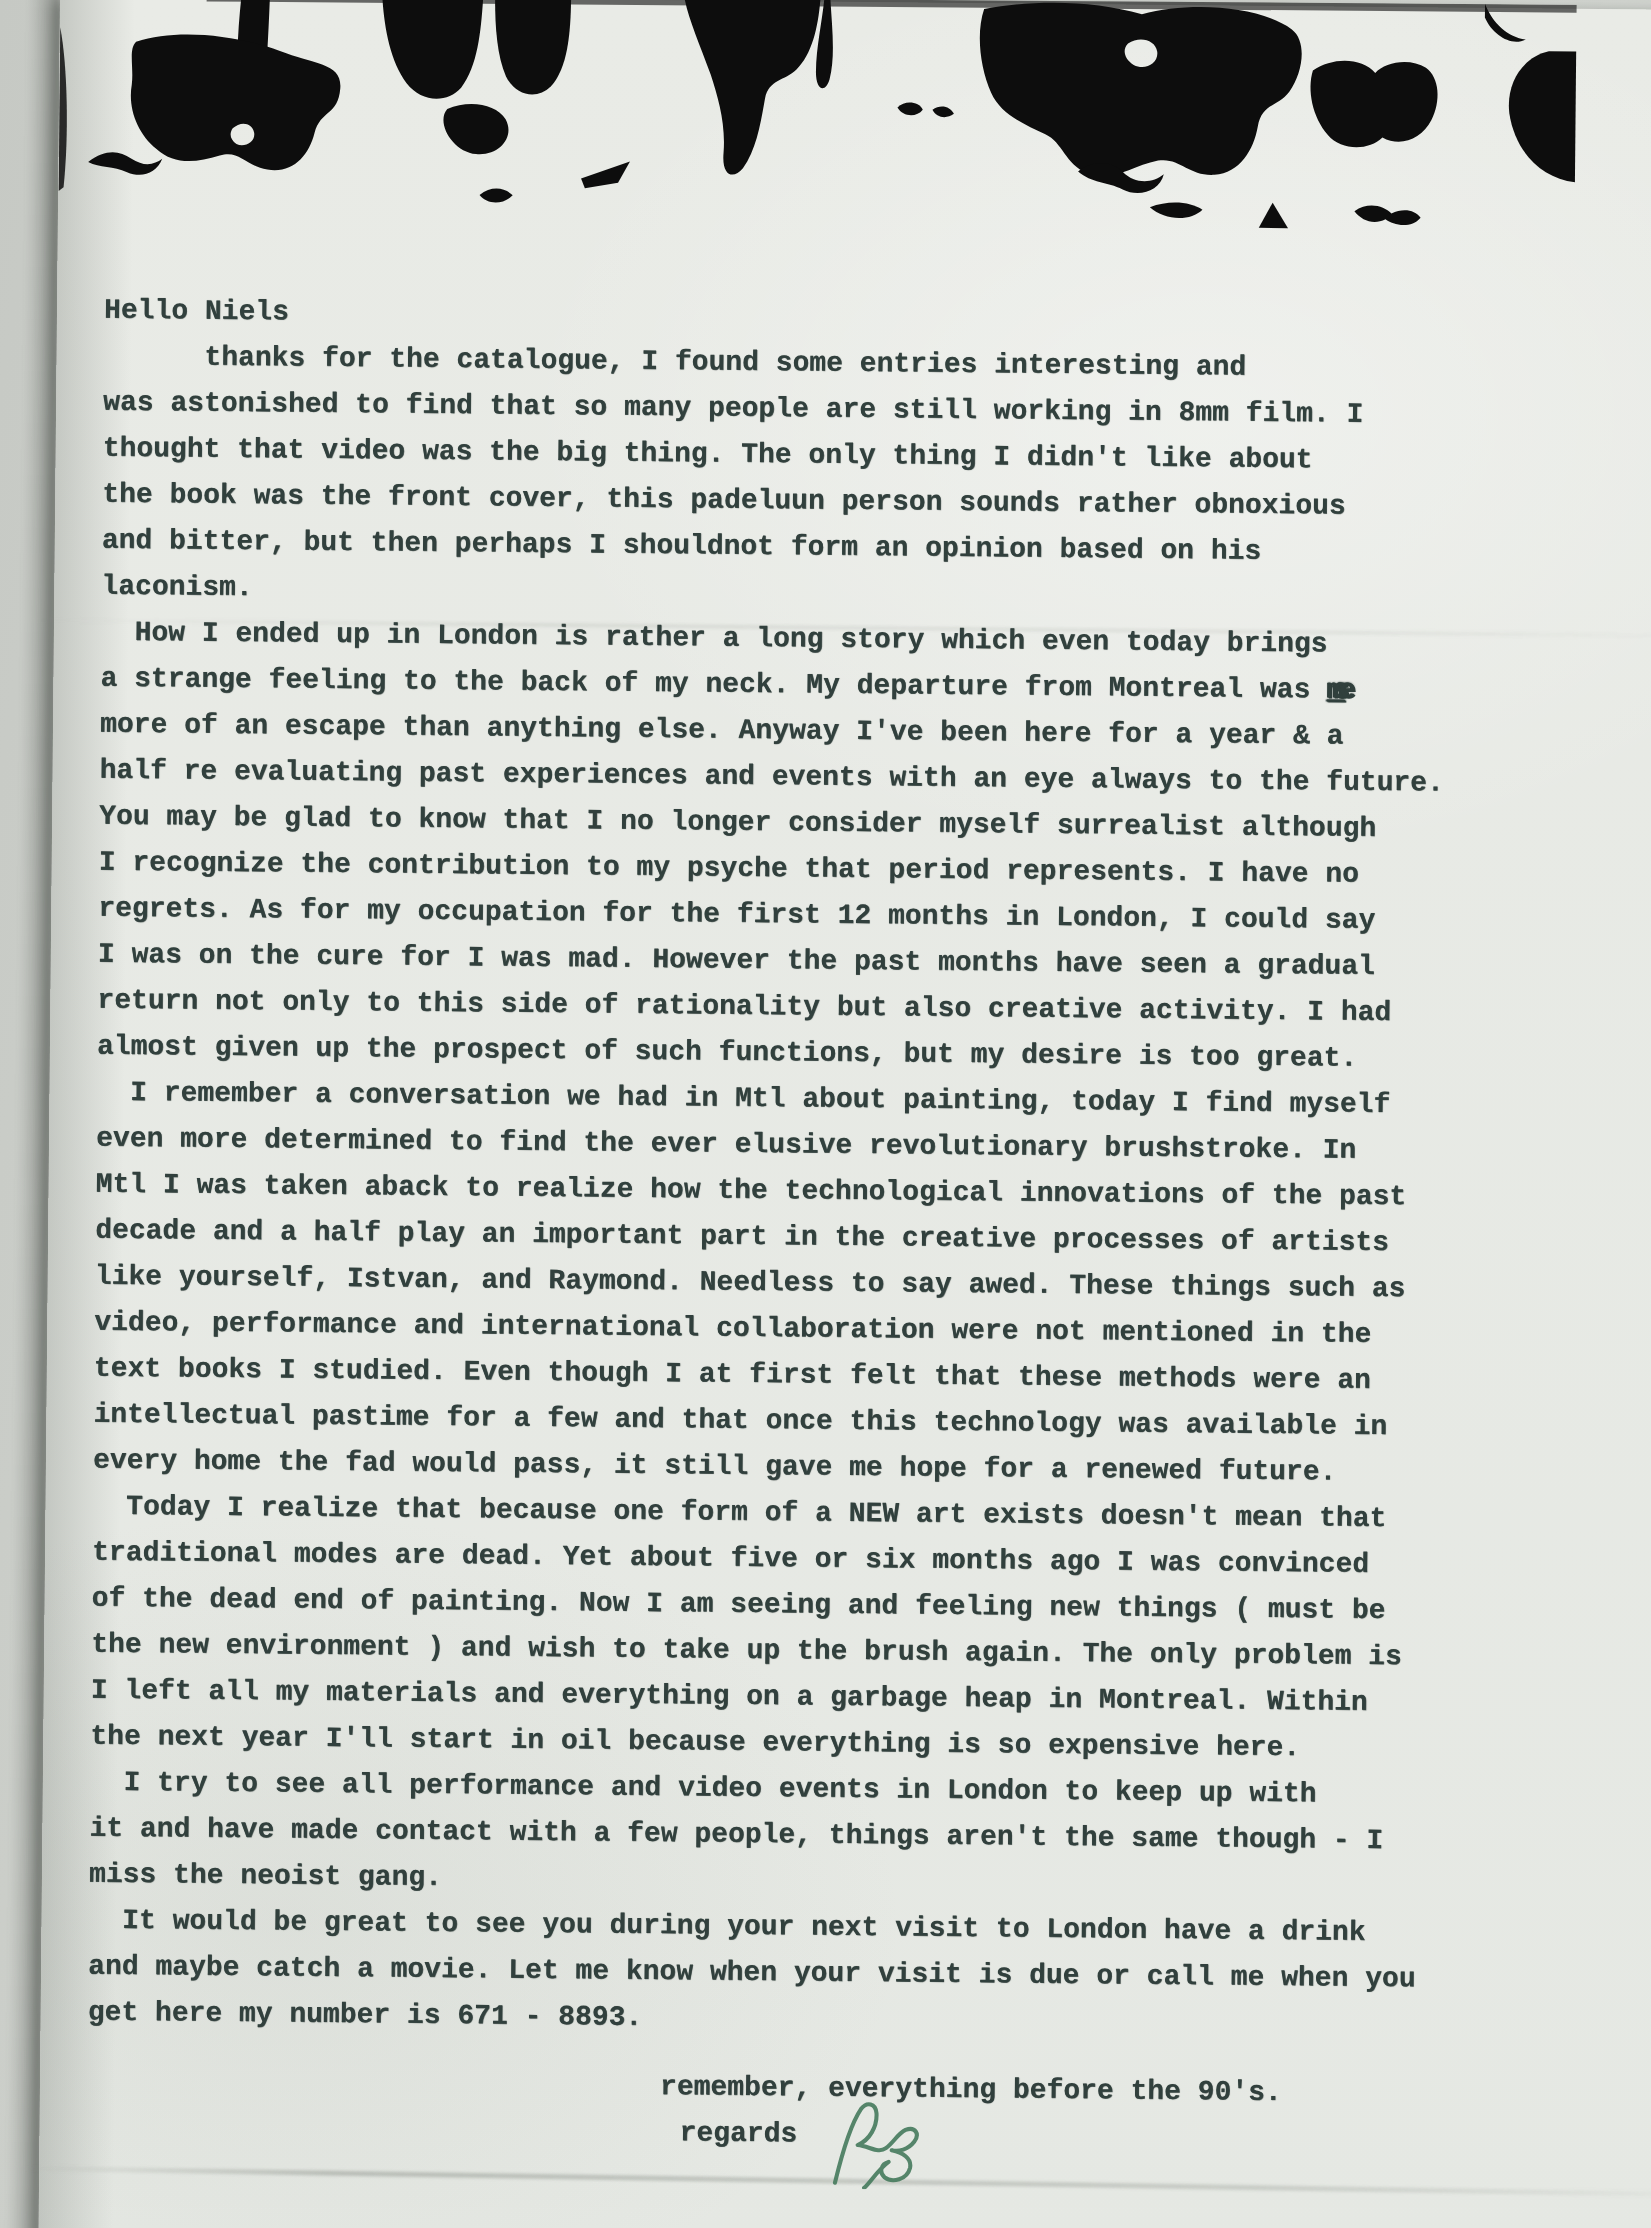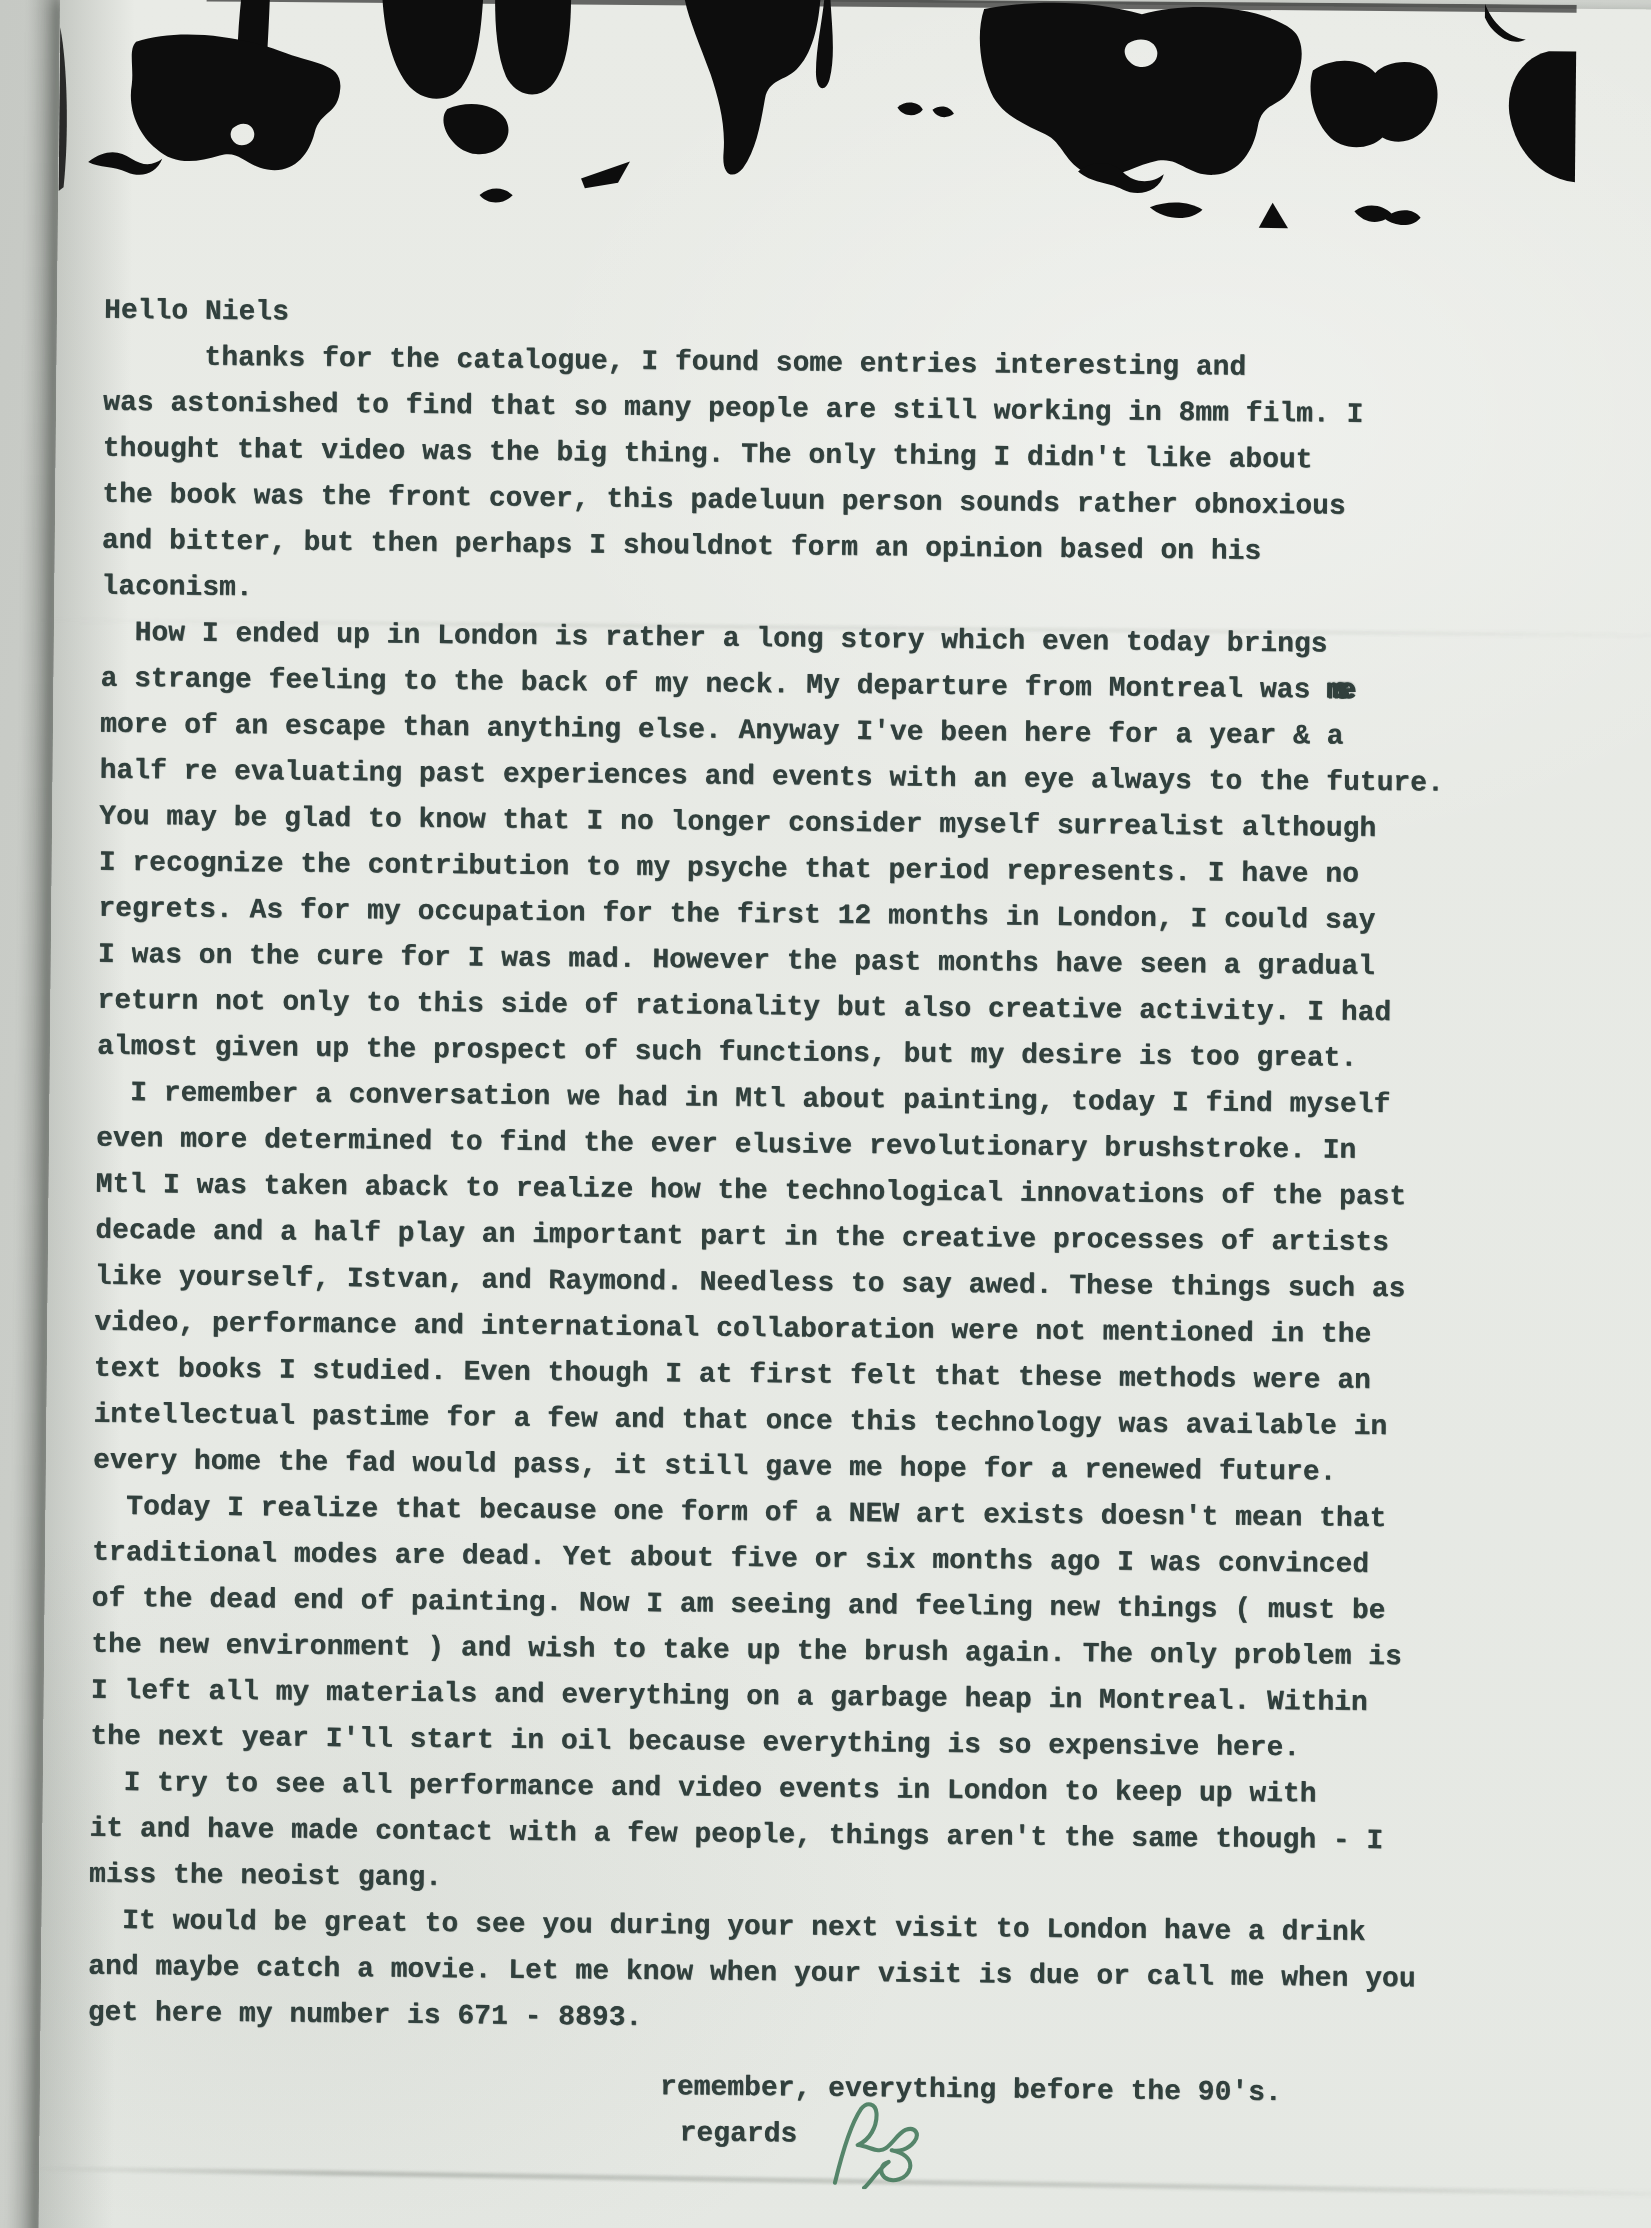--- a/index.html
+++ b/index.html
@@ -39,21 +39,21 @@
     filter:blur(1.6px);
   }
   .letter-text{
     position:absolute;left:47px;top:293px;width:1521px;
     color:#31403d;font-size:28px;font-weight:bold;line-height:46px;
     text-shadow:0.4px 0.4px 0.7px rgba(44,56,53,0.75);
   }
   .line{white-space:pre;}
   .greeting{white-space:pre;}
   .strikeover{letter-spacing:-10.7px;padding-right:10.7px;
-    text-shadow:0 0 2px currentColor,1px 1px 0 currentColor,-1px 0 0 currentColor;}
+    text-shadow:0 0 2px currentColor,1px 1px 0 currentColor,-1px 0 0 currentColor;text-decoration:underline;}
   .closing{position:relative;margin-top:23.4px;}
   .closing-line-1{white-space:pre;padding-left:573px;}
   .closing-line-2{white-space:pre;padding-left:593px;}
   .signature{position:absolute;left:743px;top:35px;width:109px;height:88px;}
 </style>
 </head>
 <body>
 
 <div class="edge-shadow"></div>
 

